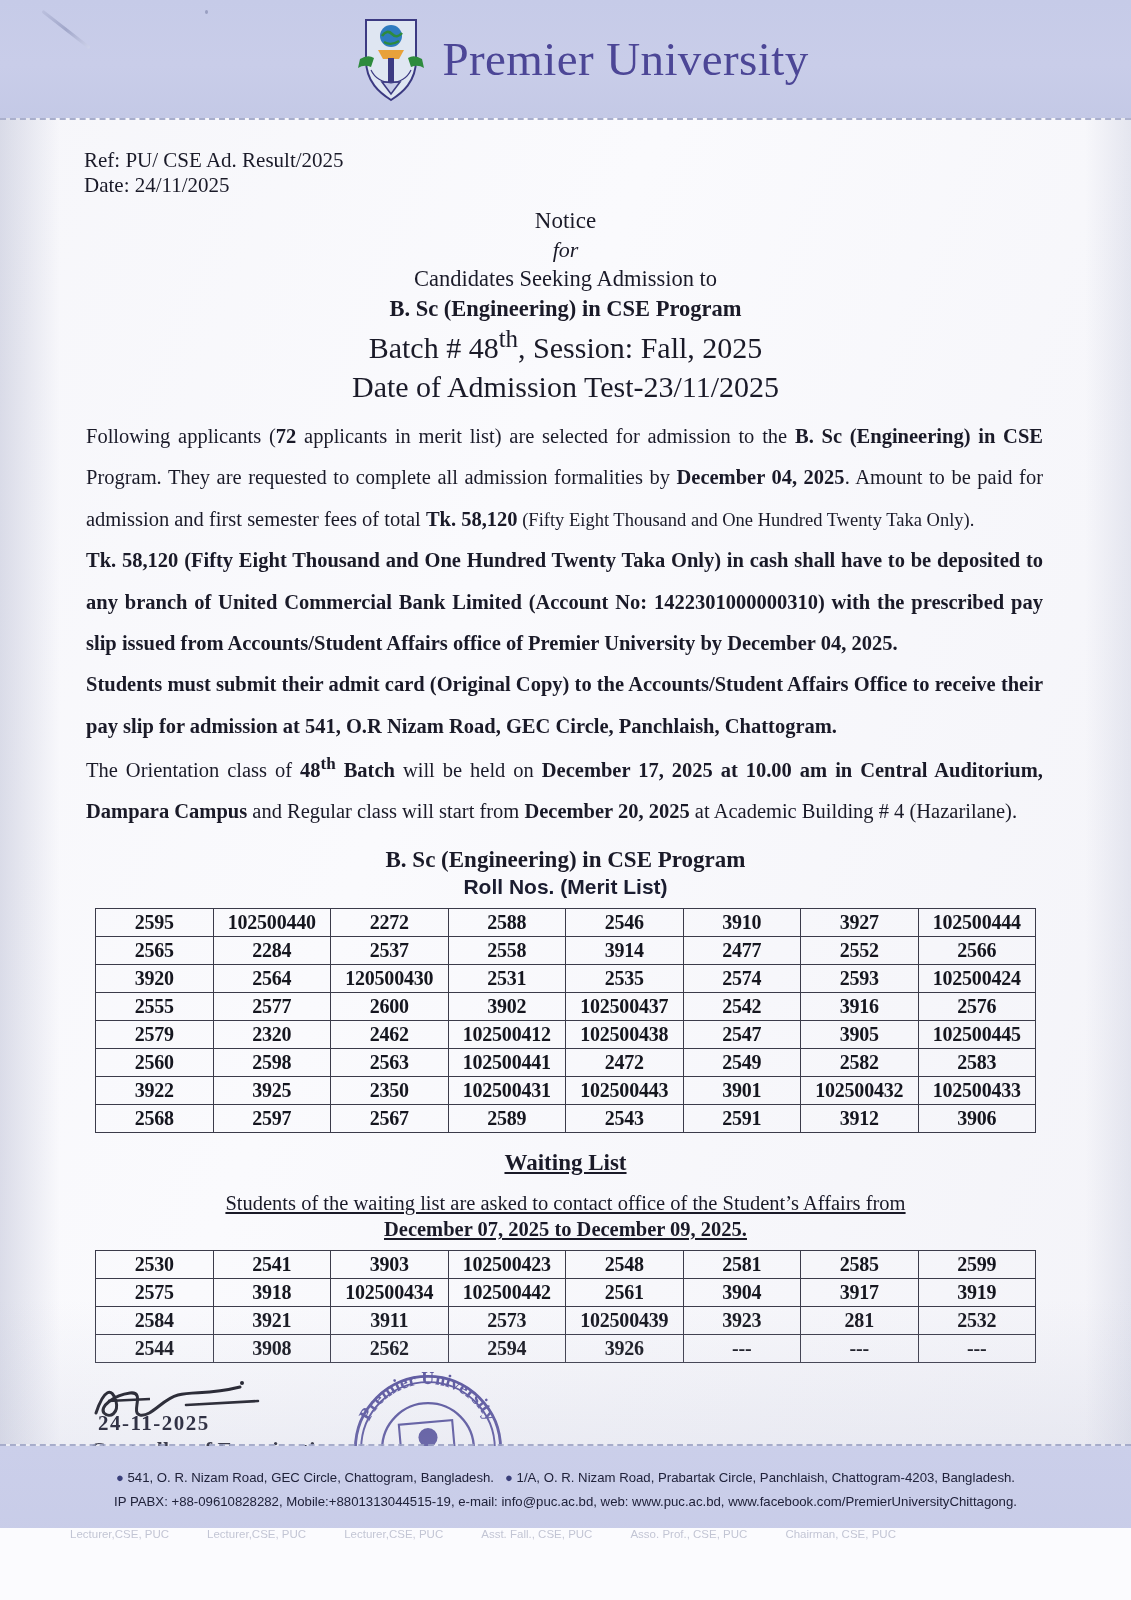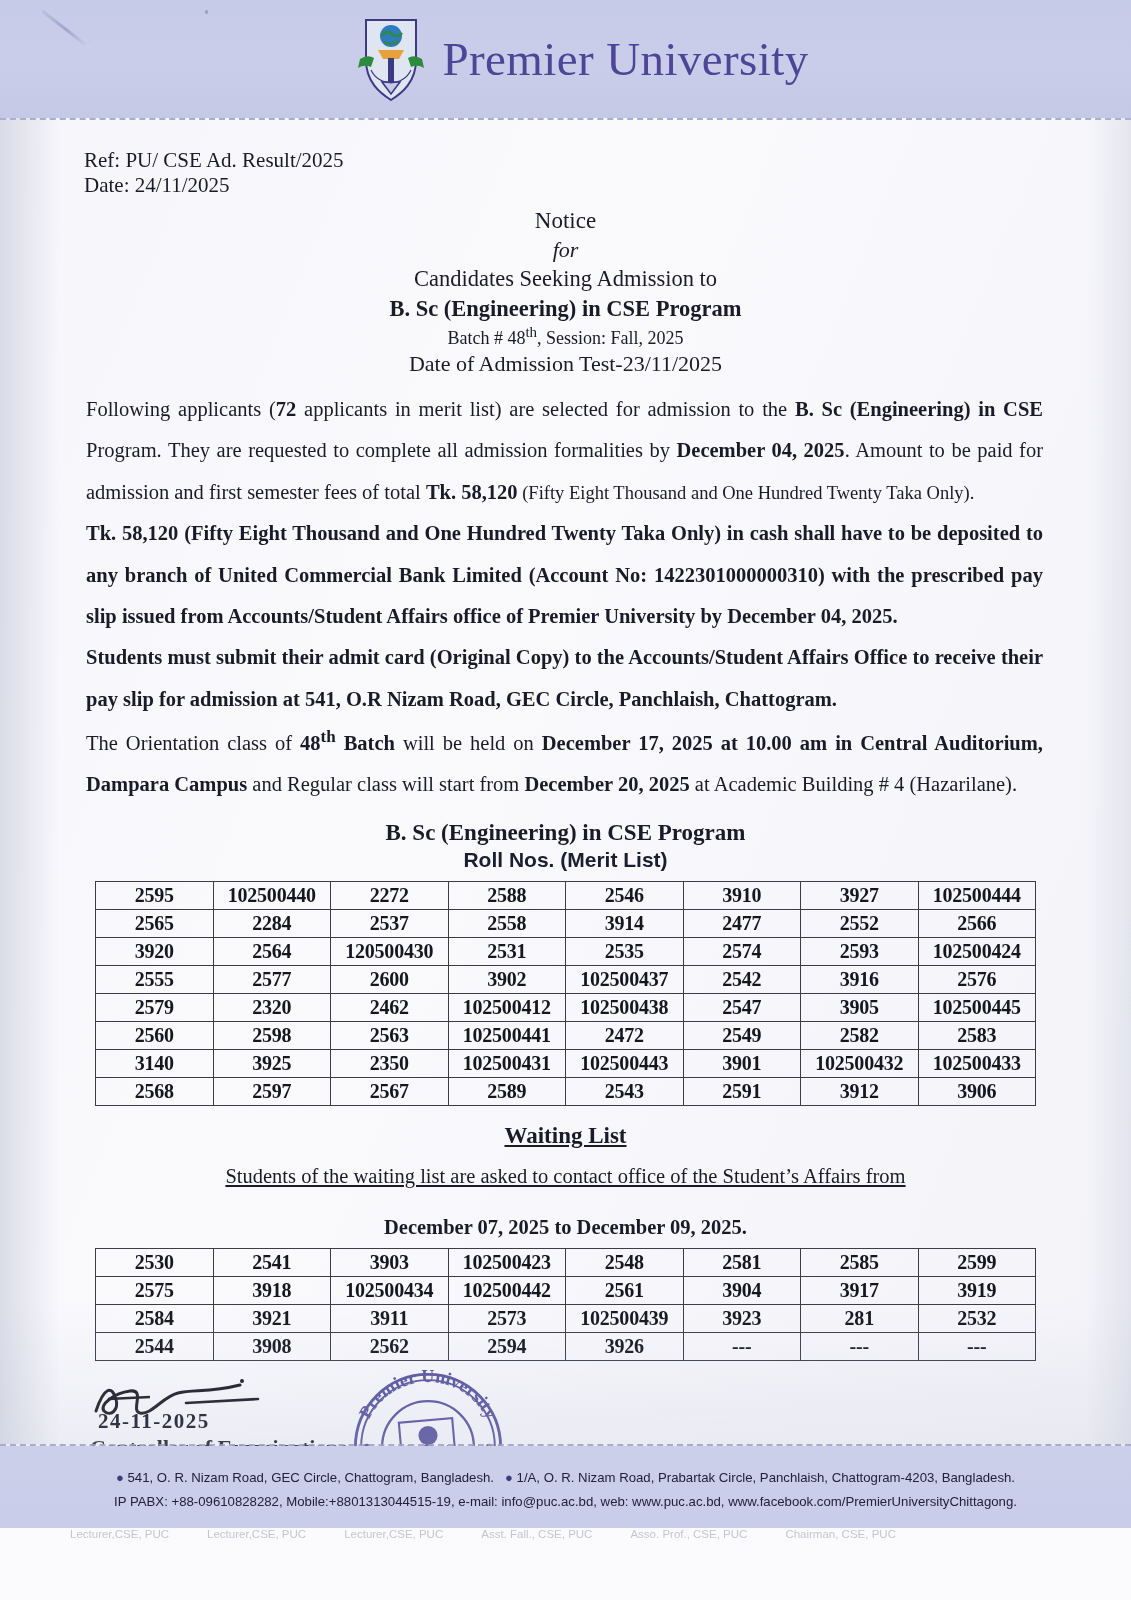--- a/index.html
+++ b/index.html
@@ -133,22 +133,22 @@
 
   .headblock {
     text-align: center;
     margin-top: 8px;
     line-height: 1.3;
   }
   .headblock .l1 { font-size: 23px; }
   .headblock .l2 { font-size: 22px; font-style: italic; }
   .headblock .l3 { font-size: 22.5px; }
   .headblock .l4 { font-size: 22.5px; font-weight: bold; }
-  .headblock .l5 { font-size: 18px; }
-  .headblock .l6 { font-size: 22px; }
+  .headblock .l5 { font-size: 30px; }
+  .headblock .l6 { font-size: 30px; }
 
   .para {
     font-size: 20.5px;
     line-height: 2.02;
     text-align: justify;
     padding: 0 46px 0 44px;
     margin-top: 10px;
   }
   .para.nomargin { margin-top: 0; }
   .para b { font-weight: bold; }
@@ -205,21 +205,22 @@
   .wl-note {
     text-align: center;
     font-size: 20.5px;
     text-decoration: underline;
     margin-top: 16px;
   }
   .wl-dates {
     text-align: center;
     font-size: 20.5px;
     font-weight: bold;
-    margin-top: 28px;
+    text-decoration: underline;
+    margin-top: 3px;
   }
 
   
   .signature-area {
     position: relative;
     margin-top: 22px;
     padding-left: 58px;
     height: 160px;
   }
   .sig-ink {
@@ -388,21 +389,21 @@
             <td>2560</td>
             <td>2598</td>
             <td>2563</td>
             <td>102500441</td>
             <td>2472</td>
             <td>2549</td>
             <td>2582</td>
             <td>2583</td>
           </tr>
           <tr>
-            <td>3140</td>
+            <td>3922</td>
             <td>3925</td>
             <td>2350</td>
             <td>102500431</td>
             <td>102500443</td>
             <td>3901</td>
             <td>102500432</td>
             <td>102500433</td>
           </tr>
           <tr>
             <td>2568</td>

